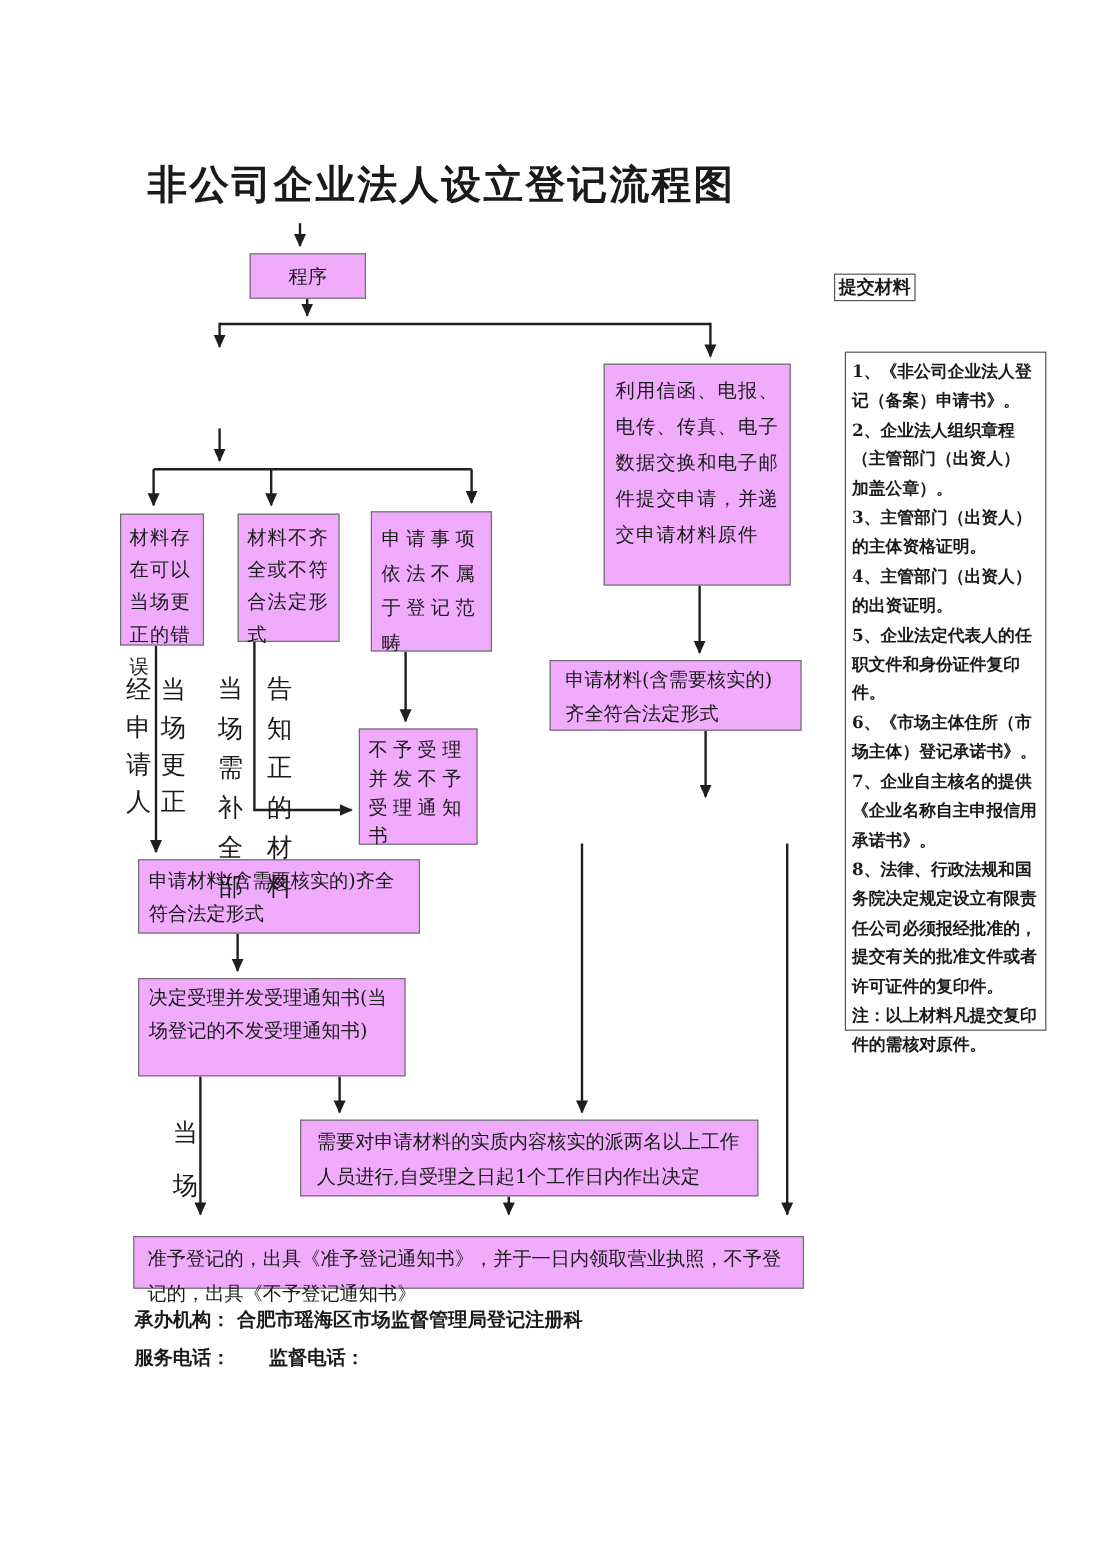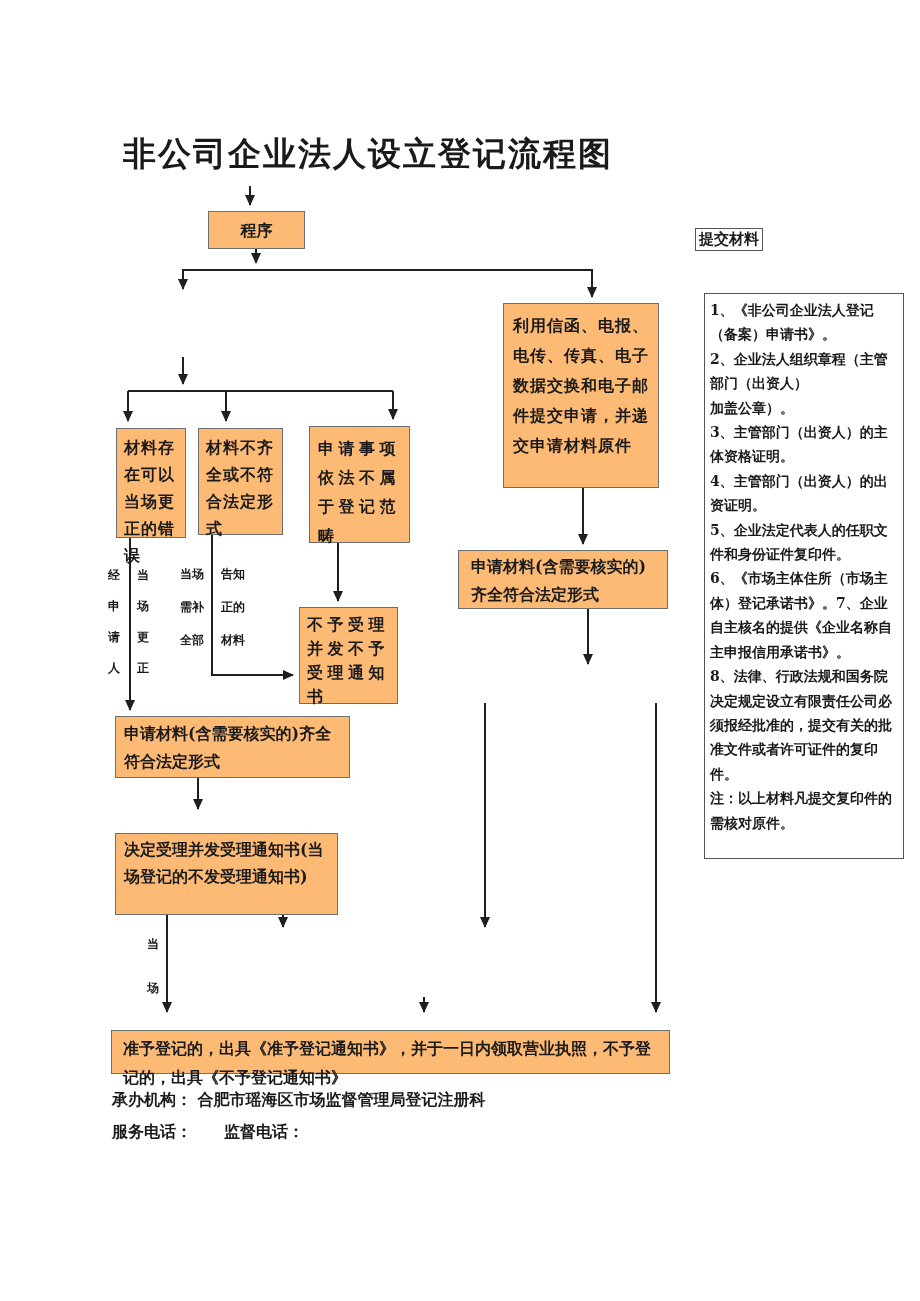--- a/index.html
+++ b/index.html
@@ -2,29 +2,29 @@
 <html><head>
 <meta charset="utf-8">
 <style>
   html,body{margin:0;padding:0;background:#ffffff;}
   #page{position:relative;width:920px;height:1301px;background:#ffffff;overflow:hidden;
         font-family:"DejaVu Serif","Liberation Serif",serif;color:#1a1a1a;}
   #title{position:absolute;left:0;top:132px;width:736px;text-align:center;
          font-size:33px;font-weight:700;letter-spacing:2px;}
   svg.connectors{position:absolute;left:0;top:0;width:920px;height:1301px;}
   .node{position:absolute;box-sizing:border-box;border:1.5px solid #6e6e6e;
-        background:#fdba74;font-weight:700;font-size:16px;line-height:27px;
+        background:#f0abfc;font-weight:400;font-size:16px;line-height:27px;
         padding:5px 9px;word-break:break-all;}
   .center{display:flex;align-items:center;justify-content:center;padding:0;}
-  .vlabel{position:absolute;font-weight:700;font-size:12px;word-break:break-all;
+  .vlabel{position:absolute;font-weight:400;font-size:21px;word-break:break-all;
           text-align:center;}
   #tag-submit{position:absolute;box-sizing:border-box;border:1.5px solid #555;
           padding:0 3px;font-size:15px;font-weight:700;line-height:21px;}
   #sidebar{position:absolute;box-sizing:border-box;border:1.5px solid #555;
-          left:704px;top:293px;width:200px;height:566px;padding:4px 5px;
+          left:704px;top:293px;width:168px;height:566px;padding:4px 5px;
           font-size:14px;font-weight:700;line-height:24.4px;}
   .sb-item{white-space:pre-line;word-break:break-all;}
   .footer-line{position:absolute;left:112px;font-size:16px;font-weight:700;}
 </style>
 </head>
 <body>
 
 <div id="page">
 
   <div id="title">非公司企业法人设立登记流程图</div>
@@ -56,37 +56,38 @@
       <line x1="588" y1="609" x2="588" y2="664" marker-end="url(#arw)"></line>
       <line x1="485" y1="703" x2="485" y2="927" marker-end="url(#arw)"></line>
       <line x1="656" y1="703" x2="656" y2="1012" marker-end="url(#arw)"></line>
       <line x1="424" y1="997" x2="424" y2="1012" marker-end="url(#arw)"></line>
     </g>
   </svg>
 
   <div class="node center" style="left:208px;top:211px;width:97px;height:38px;">程序</div>
 
 
-  <div class="node" style="left:116px;top:428px;width:70px;height:110px;letter-spacing:1px;padding:5px 7px;">材料存在可以当场更正的错误</div>
+  <div class="node" style="left:100px;top:428px;width:70px;height:110px;letter-spacing:1px;padding:5px 7px;">材料存在可以当场更正的错误</div>
 
   <div class="node" style="left:198px;top:428px;width:85px;height:107px;letter-spacing:1px;padding:5px 7px;">材料不齐全或不符合法定形式</div>
 
   <div class="node" style="left:503px;top:303px;width:156px;height:185px;letter-spacing:1px;line-height:30px;padding:7px 9px;">利用信函、电报、电传、传真、电子数据交换和电子邮件提交申请，并递交申请材料原件</div>
 
   <div class="node" style="left:309px;top:426px;width:101px;height:117px;letter-spacing:4.5px;line-height:29px;padding:7px 8px;">申请事项依法不属于登记范畴</div>
 
   <div class="node" style="left:299px;top:607px;width:99px;height:97px;letter-spacing:4.5px;line-height:24px;padding:5px 7px;">不予受理并发不予受理通知书</div>
 
   <div class="node" style="left:115px;top:716px;width:235px;height:62px;line-height:28px;padding:3px 8px;">申请材料(含需要核实的)齐全符合法定形式</div>
 
-  <div class="node" style="left:115px;top:833px;width:223px;height:82px;line-height:27px;padding:2px 8px;">决定受理并发受理通知书(当场登记的不发受理通知书)</div>
+  <div class="node" style="left:115px;top:815px;width:223px;height:82px;line-height:27px;padding:2px 8px;">决定受理并发受理通知书(当场登记的不发受理通知书)</div>
 
   <div class="node" style="left:458px;top:550px;width:210px;height:59px;line-height:28px;padding:2px 12px;">申请材料(含需要核实的)齐全符合法定形式</div>
 
 
+  <div class="node" style="left:250px;top:933px;width:382px;height:64px;line-height:29px;padding:3px 13px;">需要对申请材料的实质内容核实的派两名以上工作人员进行,自受理之日起1个工作日内作出决定</div>
 
   <div class="node" style="left:111px;top:1030px;width:559px;height:44px;line-height:29px;padding:3px 11px;">准予登记的，出具《准予登记通知书》，并于一日内领取营业执照，不予登记的，出具《不予登记通知书》</div>
 
   <div class="vlabel" style="left:105px;top:560px;width:18px;line-height:31px;">经申请人</div>
   <div class="vlabel" style="left:134px;top:560px;width:18px;line-height:31px;">当场更正</div>
   <div class="vlabel" style="left:175px;top:558px;width:34px;line-height:33px;">当场需补全部</div>
   <div class="vlabel" style="left:216px;top:558px;width:34px;line-height:33px;">告知正的材料</div>
   <div class="vlabel" style="left:144px;top:922px;width:18px;line-height:44px;">当场</div>
 
   <div id="tag-submit" style="left:695px;top:228px;">提交材料</div>

